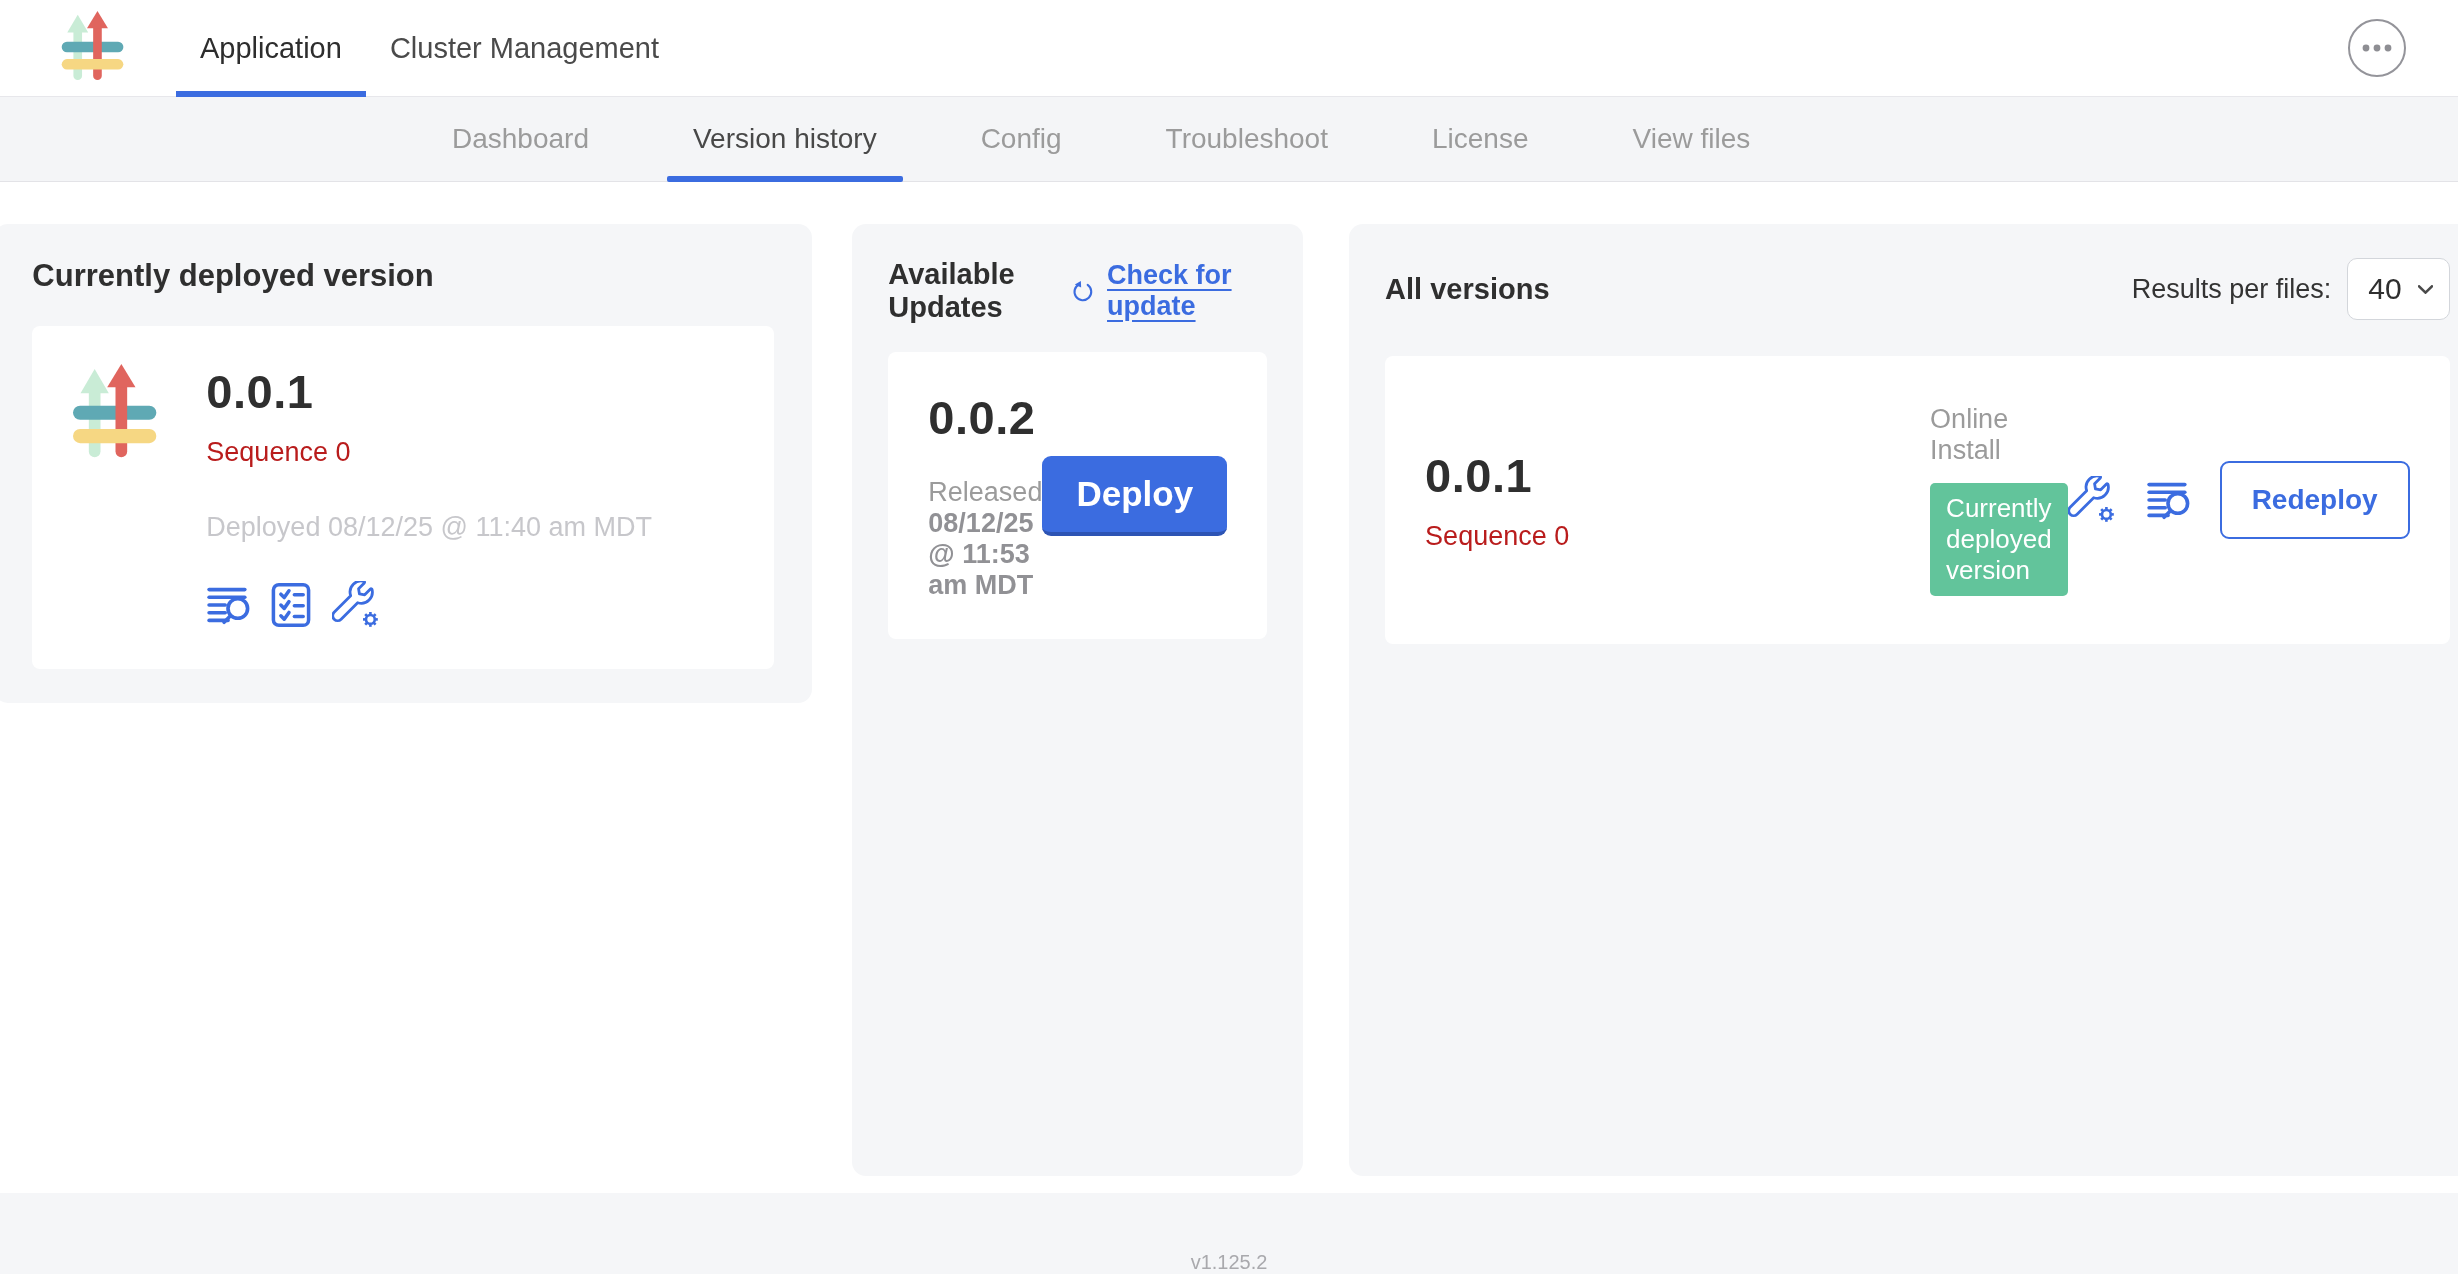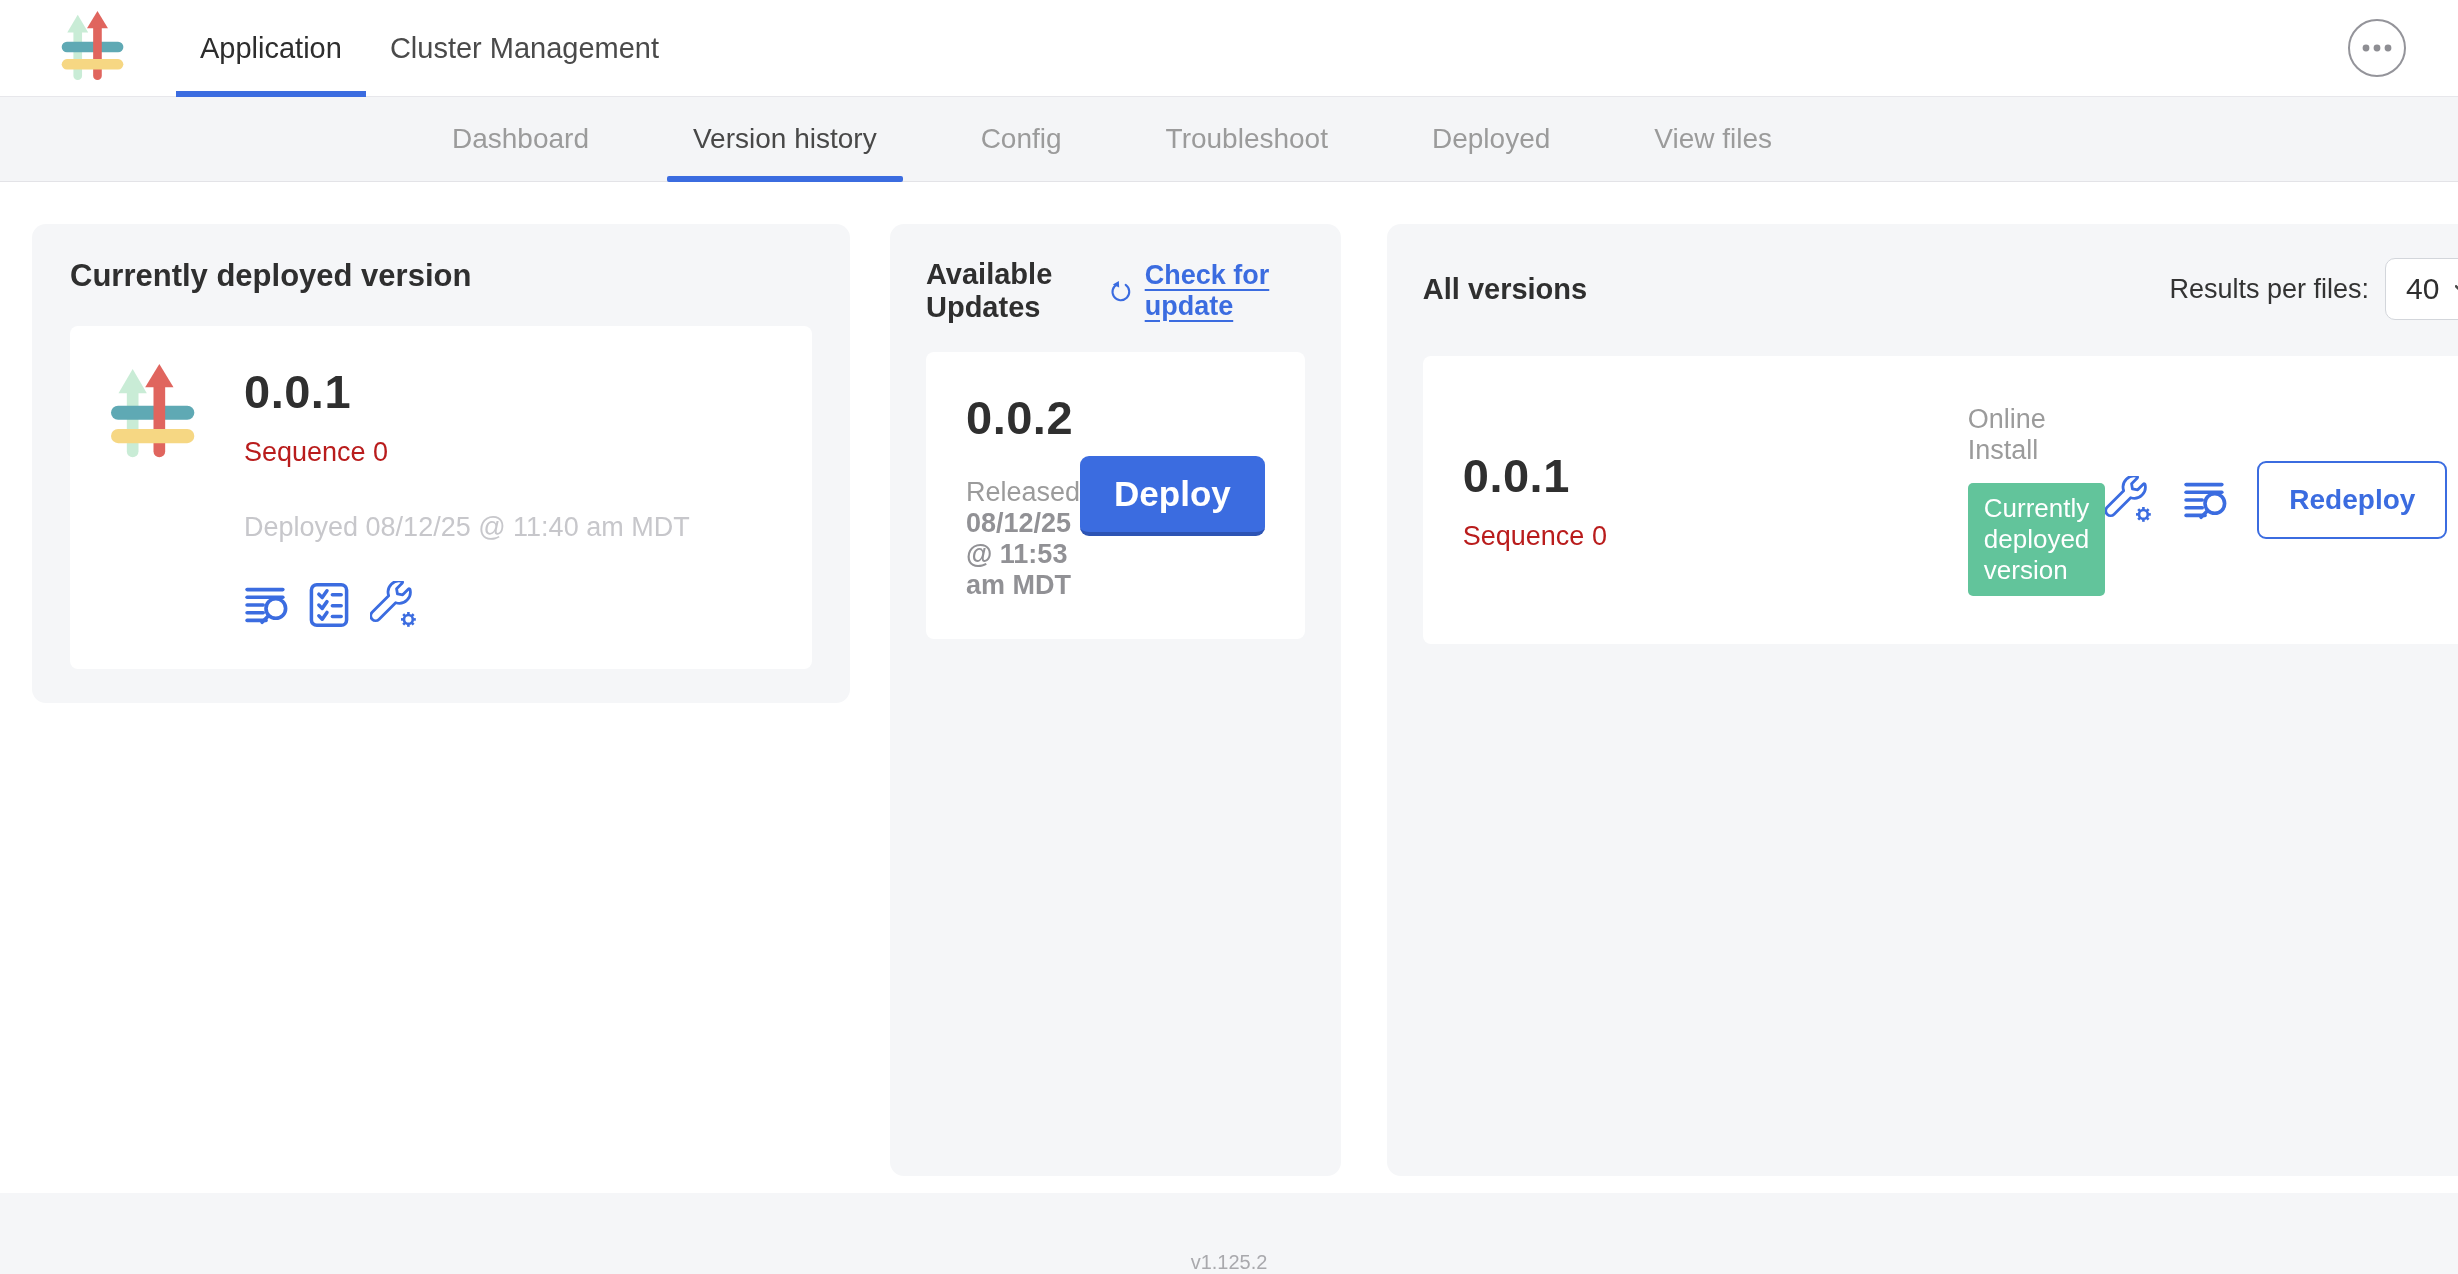--- a/index.html
+++ b/index.html
@@ -66,20 +66,21 @@
     height: 6px; background: #3b6ce0; border-radius: 2px;
   }
 
   
   main {
     display: flex;
     gap: 40px;
     padding: 42px 10px 0 32px;
     background: #fff;
     height: 994px;
+    justify-content: center;
   }
   .panel { background: #f5f6f8; border-radius: 14px; }
 
   
   .deployed-card { width: 818px; flex-shrink: 0; padding: 34px 38px; height: fit-content; }
   .panel-title { font-size: 31px; font-weight: 700; color: #2f2f2f; }
   .deployed-inner {
     background: #fff; border-radius: 8px;
     margin-top: 32px; padding: 38px 36px 40px 36px;
     display: flex; gap: 38px;
@@ -243,21 +244,21 @@
   <div class="subnav-item active">
       <span>Version history</span>
     </div>
   <div class="subnav-item">
       <span>Config</span>
     </div>
   <div class="subnav-item">
       <span>Troubleshoot</span>
     </div>
   <div class="subnav-item">
-      <span>Deployed</span>
+      <span>License</span>
     </div>
   <div class="subnav-item">
       <span>View files</span>
     </div>
 </nav>
 
 <main>
 
   <section class="panel deployed-card">
     <h2 class="panel-title">Currently deployed version</h2>

